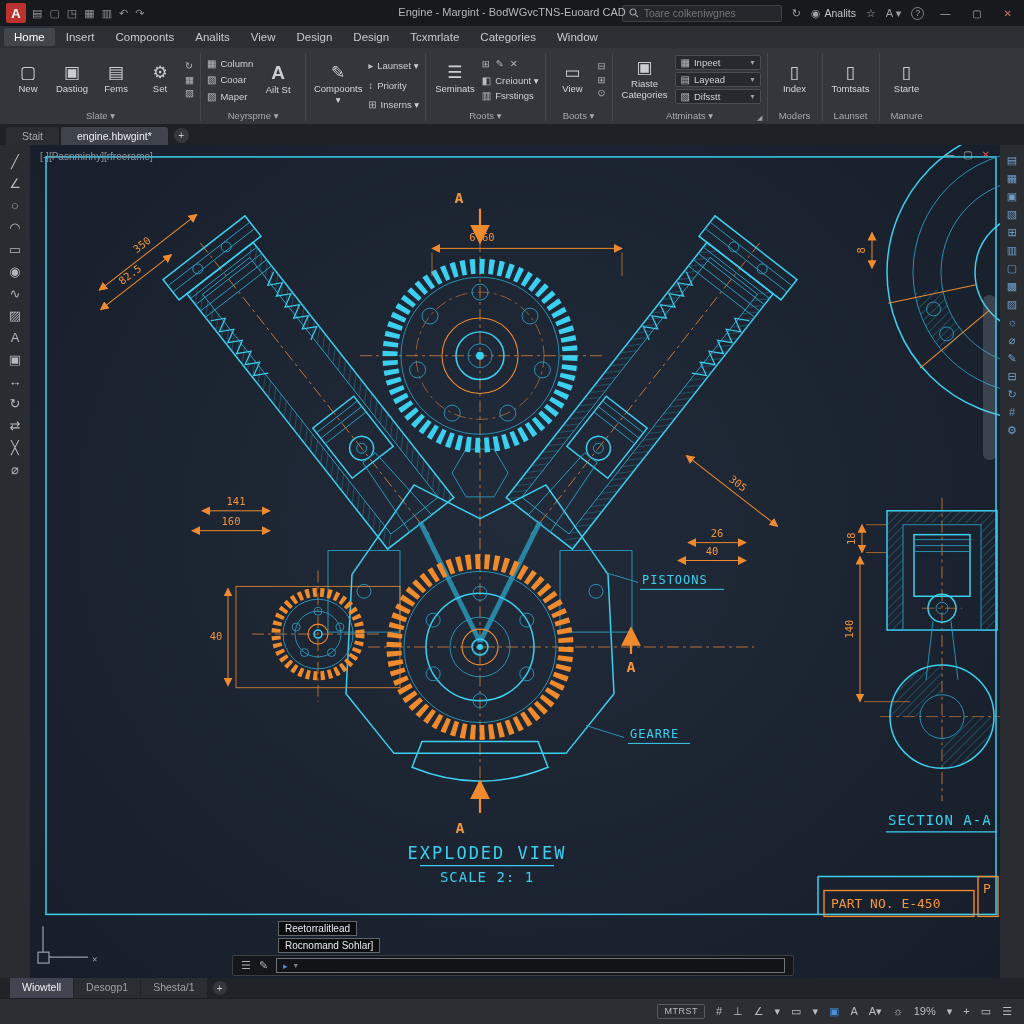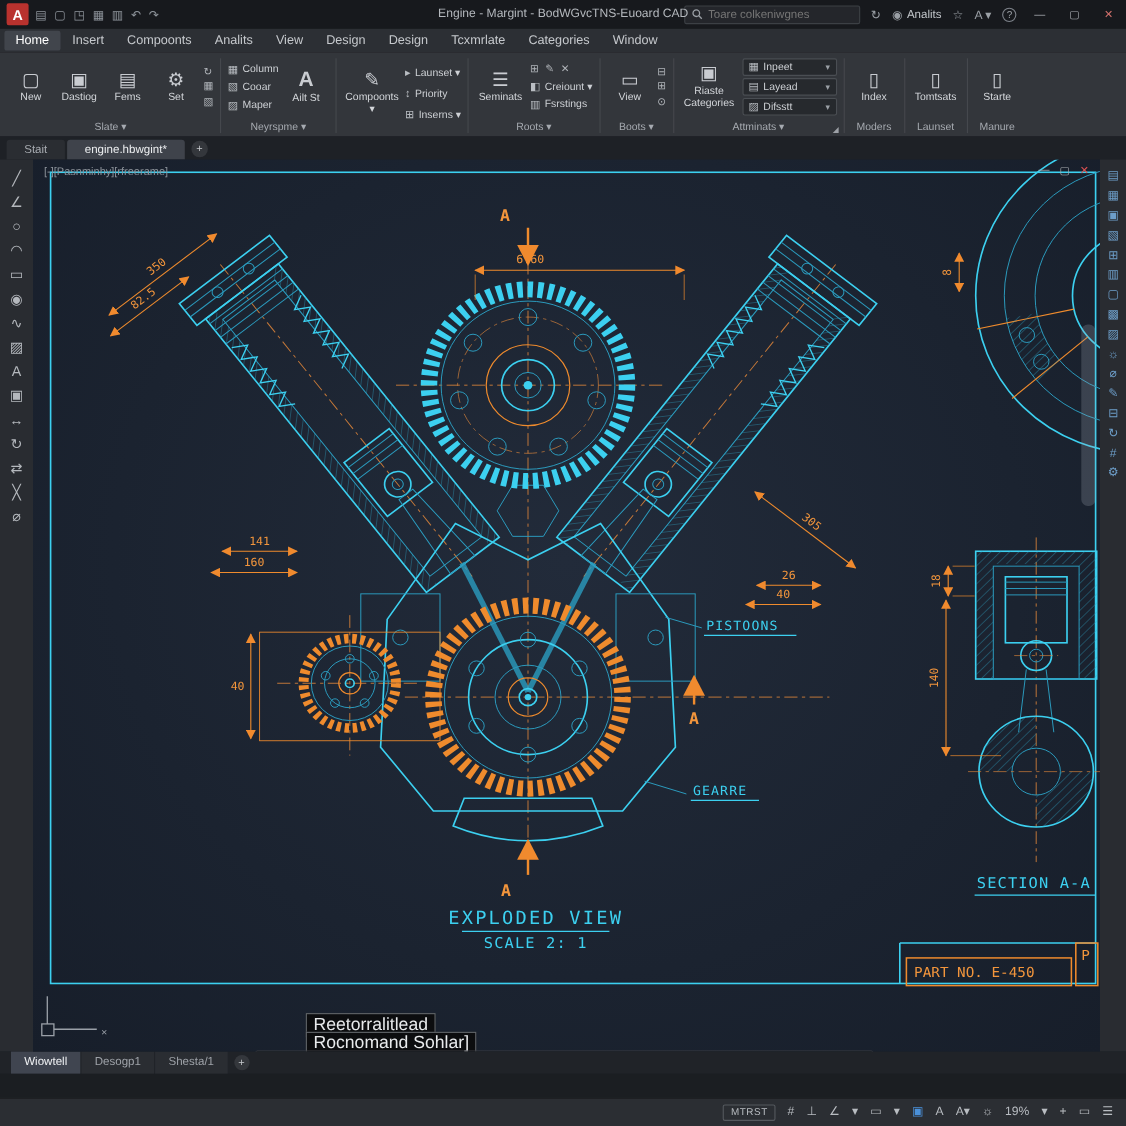--- a/index.html
+++ b/index.html
@@ -59,36 +59,36 @@
   .ltools { width:30px; background:#292c31; display:flex; flex-direction:column; align-items:center; gap:9px; padding-top:10px; flex:none; }
   .ltool { color:#b4b8bd; font-size:13px; line-height:1; }
   .rtools { width:24px; background:#292c31; display:flex; flex-direction:column; align-items:center; gap:7px; padding-top:10px; flex:none; }
   .rtool { color:#6d9ec9; font-size:11px; line-height:1; }
   .canvas { flex:1; position:relative; background:radial-gradient(ellipse at 50% 45%, #222b3a 0%, #1b2330 60%, #171e2a 100%); overflow:hidden; }
   .canvas svg { position:absolute; inset:0; width:100%; height:100%; }
   .vp-label { position:absolute; top:6px; left:10px; font-size:10px; color:#8d939b; z-index:3; }
   .vp-controls { position:absolute; top:4px; right:10px; display:flex; gap:9px; font-size:10px; color:#a9adb2; z-index:3; }
   .vp-close { color:#e05252; }
   .scroll-thumb { position:absolute; right:4px; top:150px; width:13px; height:165px; background:rgba(158,168,178,.25); border-radius:6px; z-index:3; }
-  .cmd-hist { position:absolute; left:248px; background:#0c0d0f; border:1px solid #62666b; color:#e8eaec; font-size:16px; padding:1px 6px; z-index:3; white-space:nowrap; }
+  .cmd-hist { position:absolute; left:248px; background:#0c0d0f; border:1px solid #62666b; color:#e8eaec; font-size:10px; padding:1px 6px; z-index:3; white-space:nowrap; }
   .h1 { top:776px; }
   .h2 { top:793px; }
   .cmdbar { position:absolute; left:202px; top:810px; width:562px; height:21px; display:flex; align-items:center; gap:8px; background:rgba(20,21,24,.85); border:1px solid #3a3d42; border-radius:2px; padding:2px 8px; z-index:3; }
   .cmdico { font-size:11px; color:#a9adb2; }
   .cmdinput { flex:1; display:flex; align-items:center; gap:6px; border:1px solid #6f737a; background:#121316; padding:1px 6px; height:15px; }
   .cmdarrow { color:#4a90d9; font-size:9px; }
   .cmdcaret { color:#7d828a; font-size:8px; }
   .cmdinput input { flex:1; background:transparent; border:none; outline:none; color:#9aa0a6; font-size:10.5px; font-family:"DejaVu Sans Mono",monospace; }
 
   
   .modelbar { height:20px; background:#202328; display:flex; align-items:stretch; padding-left:10px; gap:1px; flex:none; }
   .mdltab { padding:3px 12px; font-size:10.5px; color:#9ea2a8; background:#2a2d32;text-align:right; }
   .mdltab:first-of-type { background:#404550; color:#f0f2f4; }
   .addm { width:14px; height:14px; margin:3px 0 0 5px; border-radius:50%; background:#34373c; color:#c6c9cd; font-size:10px; display:flex; align-items:center; justify-content:center; }
-  .statusbar { height:26px; background:#2b2e33; border-top:1px solid #1d1f22; display:flex; align-items:center; justify-content:flex-end; gap:11px; padding:0 12px; flex:none;margin-top:22px; }
+  .statusbar { height:26px; background:#2b2e33; border-top:1px solid #1d1f22; display:flex; align-items:center; justify-content:flex-end; gap:11px; padding:0 12px; flex:none; }
   .sitem { font-size:11px; color:#b9bdc2; line-height:1; }
   .sitem:first-of-type { border:1px solid #55595e; border-radius:2px; padding:2px 6px; font-size:9px; letter-spacing:.5px; }
   .sitem:nth-of-type(8) { color:#4a90d9; }
 
   
   .c1 { fill:none; stroke:#2b9cbf; stroke-width:.9; }
   .c2 { fill:none; stroke:#3cd0f0; stroke-width:1.5; }
   .o1 { fill:none; stroke:#ef8b2d; stroke-width:1.1; }
   .cl { fill:none; stroke:#e0863a; stroke-width:.9; stroke-dasharray:12 4 3 4; opacity:.85; }
   .dim { fill:none; stroke:#ef8b2d; stroke-width:1; }

